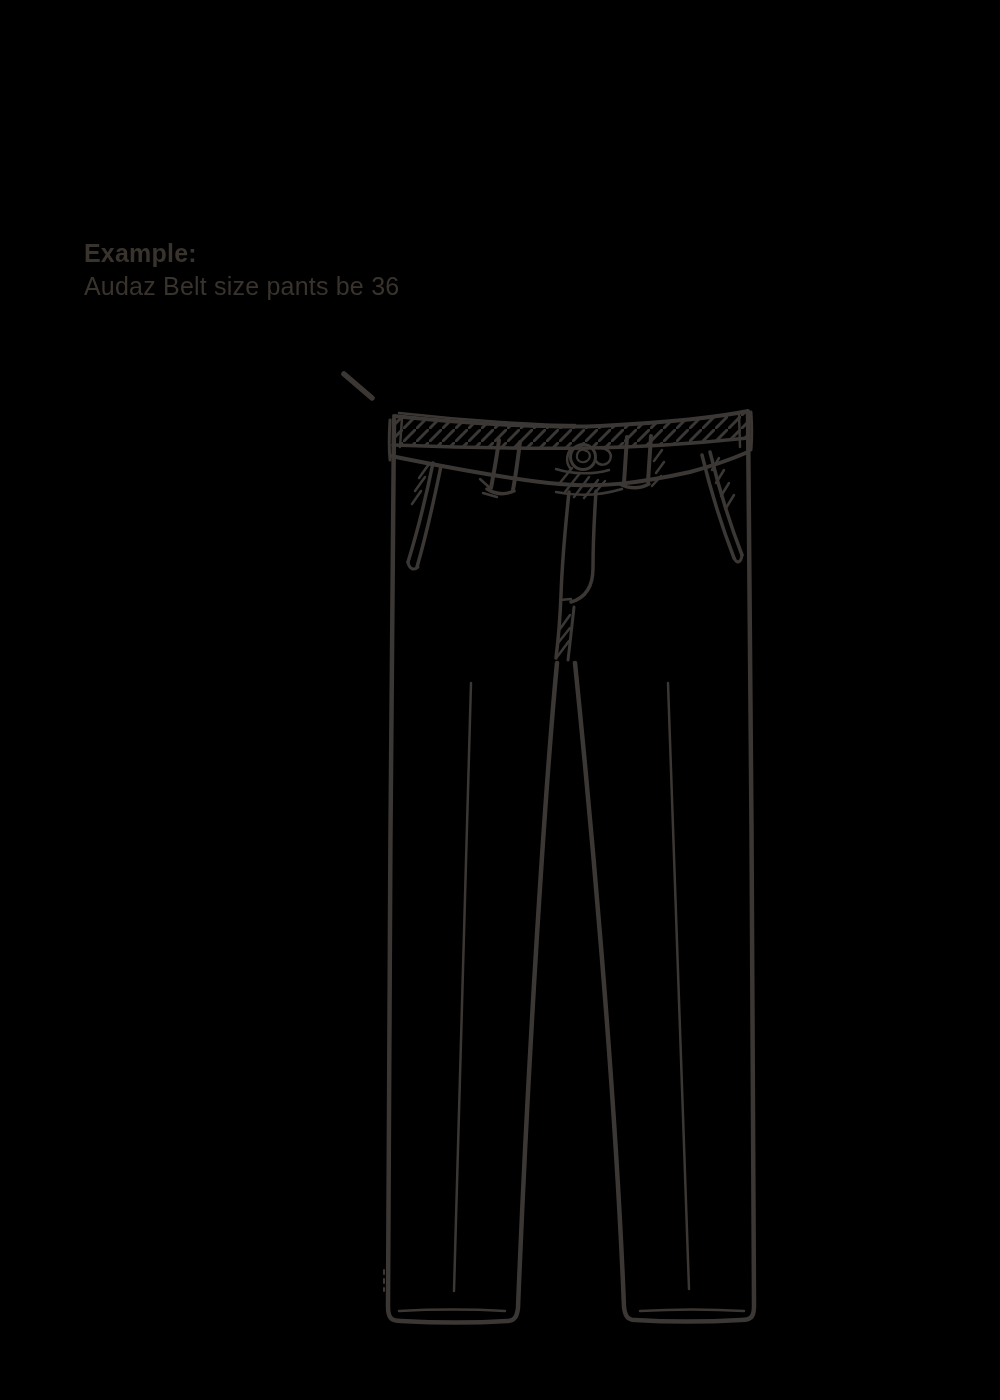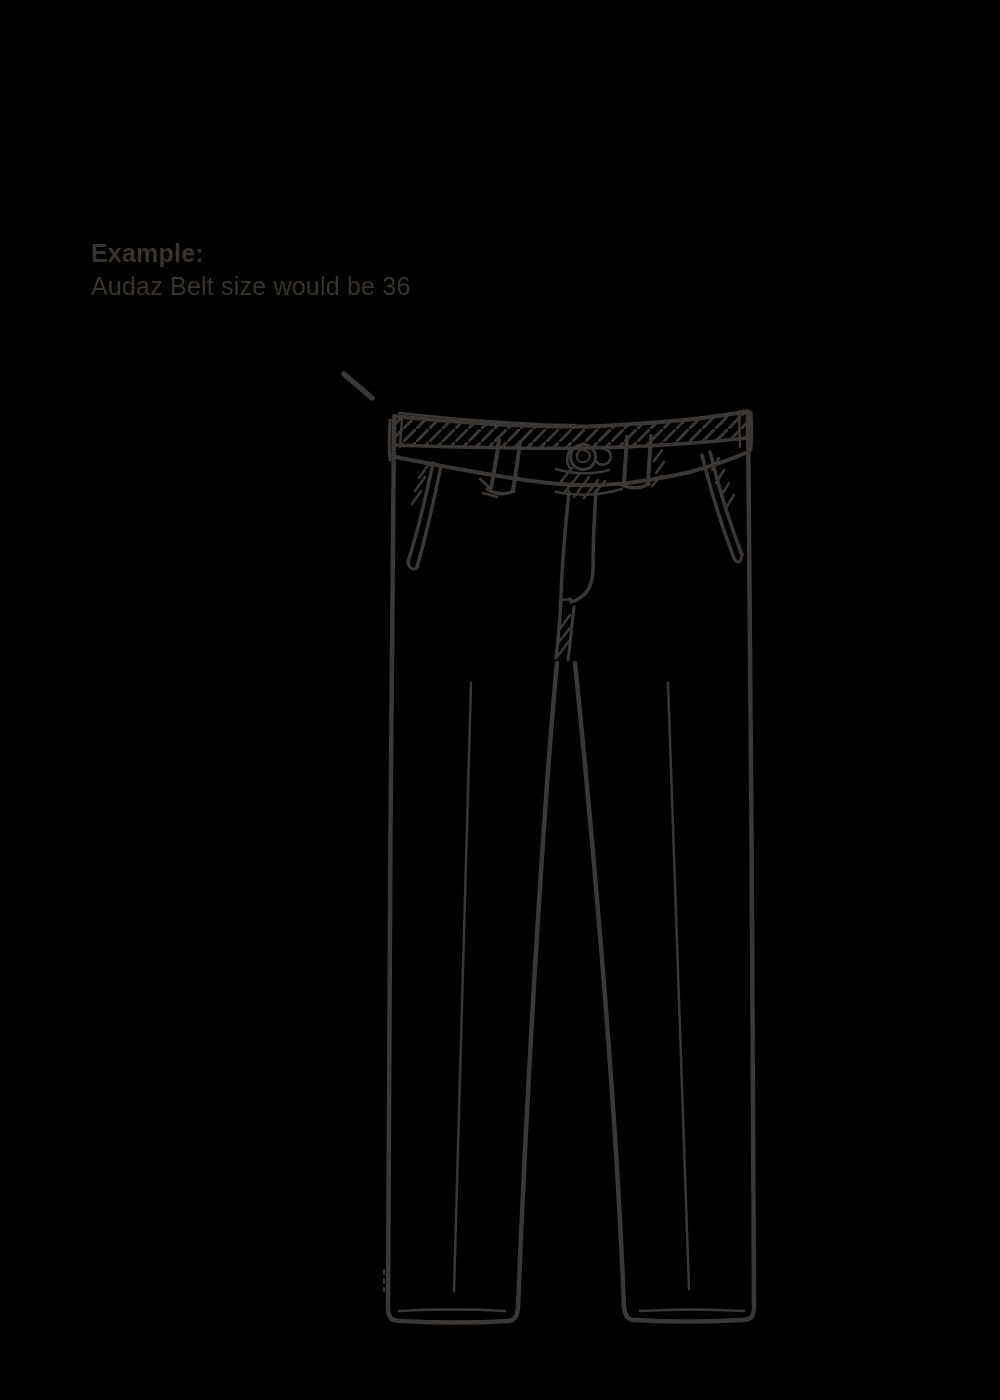--- a/index.html
+++ b/index.html
@@ -15,41 +15,40 @@
     overflow:hidden;
     font-family:"Liberation Sans", sans-serif;
   }
   .example{
     position:absolute;
     left:84px;top:237px;
     color:var(--text);
     font-size:25px;
     line-height:33px;
     letter-spacing:0.2px;
-    margin-left:7px;
   }
   .example .heading{font-weight:bold;}
   .example .bold{font-weight:normal;}
   svg.sketch{position:absolute;left:0;top:0;width:1000px;height:1400px;display:block;}
   .ink{
     fill:none;
     stroke:var(--sketch);
     stroke-linecap:round;
     stroke-linejoin:round;
   }
   .hatchfill{fill:url(#hatch);stroke:none;}
 </style>
 </head>
 <body>
 
 <div class="canvas">
 
   <div class="example">
     <div class="heading">Example:</div>
-    <div><span>Audaz Belt size would be </span><span class="bold">36</span></div>
+    <div><span>Audaz Belt size pants be </span><span class="bold">36</span></div>
   </div>
 
   <svg class="sketch" viewBox="0 0 1000 1400" xmlns="http://www.w3.org/2000/svg">
     <defs>
       <pattern id="hatch" width="13" height="13" patternUnits="userSpaceOnUse">
         <path class="ink" stroke-width="3" d="M-3,16 L16,-3"></path>
       </pattern>
     </defs>
 
     <g>

